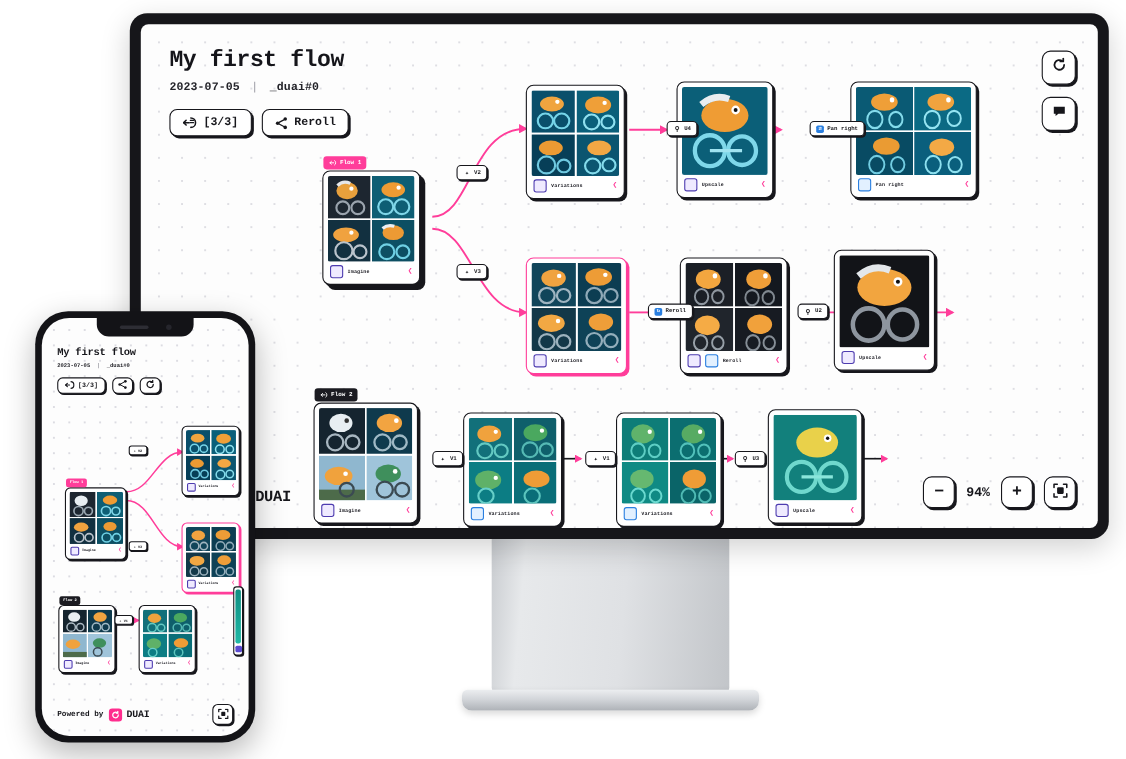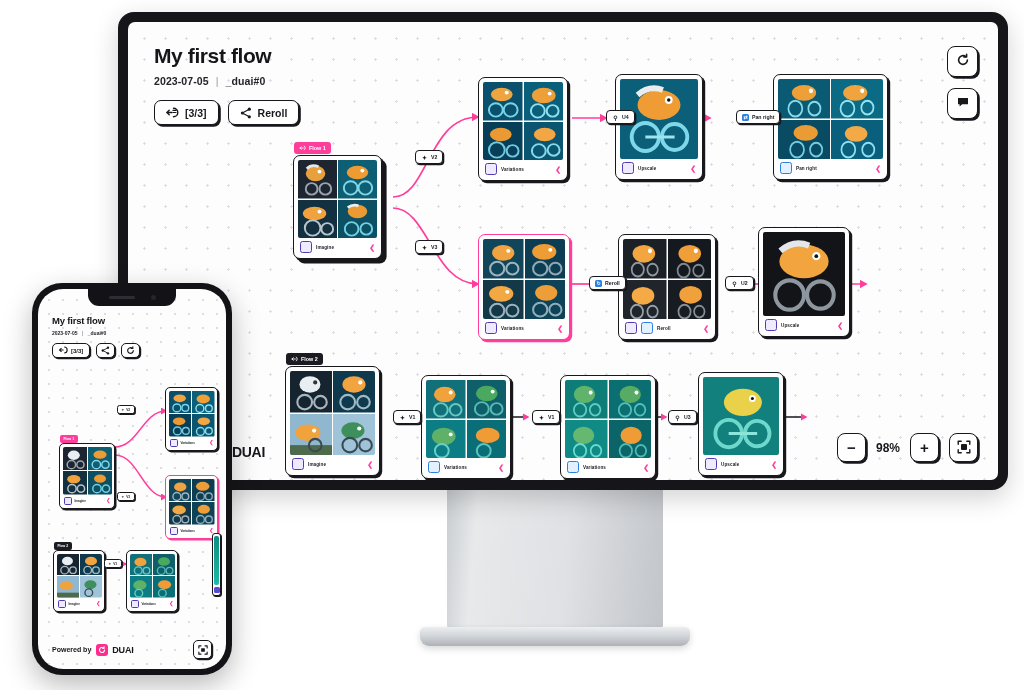--- a/index.html
+++ b/index.html
@@ -1,21 +1,21 @@
 <!DOCTYPE html>
 <html><head>
 <meta charset="utf-8">
 <style>
   html,body{margin:0;padding:0;}
   body{
     width:1024px;height:690px;overflow:hidden;background:#ffffff;
     font-family:"Liberation Sans",sans-serif;
     -webkit-font-smoothing:antialiased;
   }
-  .stage{position:relative;width:1024px;height:690px;}
+  .stage{position:relative;width:1024px;height:690px;font-family:Liberation Mono, monospace;}
 
   
   .monitor{position:absolute;left:118px;top:12px;width:890px;height:478px;
     background:#16161a;border-radius:16px;padding:10px;box-sizing:border-box;
     box-shadow:0 8px 26px rgba(0,0,0,.18);}
   .screen{position:relative;width:100%;height:100%;background:#fdfdfd;border-radius:7px;
     overflow:hidden;}
   .dots{position:absolute;inset:0;
     background-image:radial-gradient(#d8d8de 1px, transparent 1.1px);
     background-size:21px 21px;background-position:6px 6px;opacity:.85;}
@@ -196,21 +196,21 @@
           <span>
             <svg width="14" height="14" viewBox="0 0 14 14">
                 <path d="M2 3.1h10v6.2H6.2L3.6 11.4V9.3H2z" fill="#17171c"></path>
               </svg>
           </span>
         </div>
       </div>
 
       <div class="zoomctl">
         <div class="zbtn">−</div>
-        <div class="zpct">98%</div>
+        <div class="zpct">94%</div>
         <div class="zbtn">+</div>
         <div class="zbtn">
           <span>
             <svg width="14" height="14" viewBox="0 0 14 14">
                 <rect x="4" y="4" width="6" height="6" rx="1" fill="#17171c"></rect>
                 <path d="M1.2 4.2V1.2h3M9.8 1.2h3v3M12.8 9.8v3h-3M4.2 12.8h-3v-3" stroke="#17171c" stroke-width="1.4" fill="none" stroke-linecap="round" stroke-linejoin="round"></path>
               </svg>
           </span>
         </div>
       </div>

